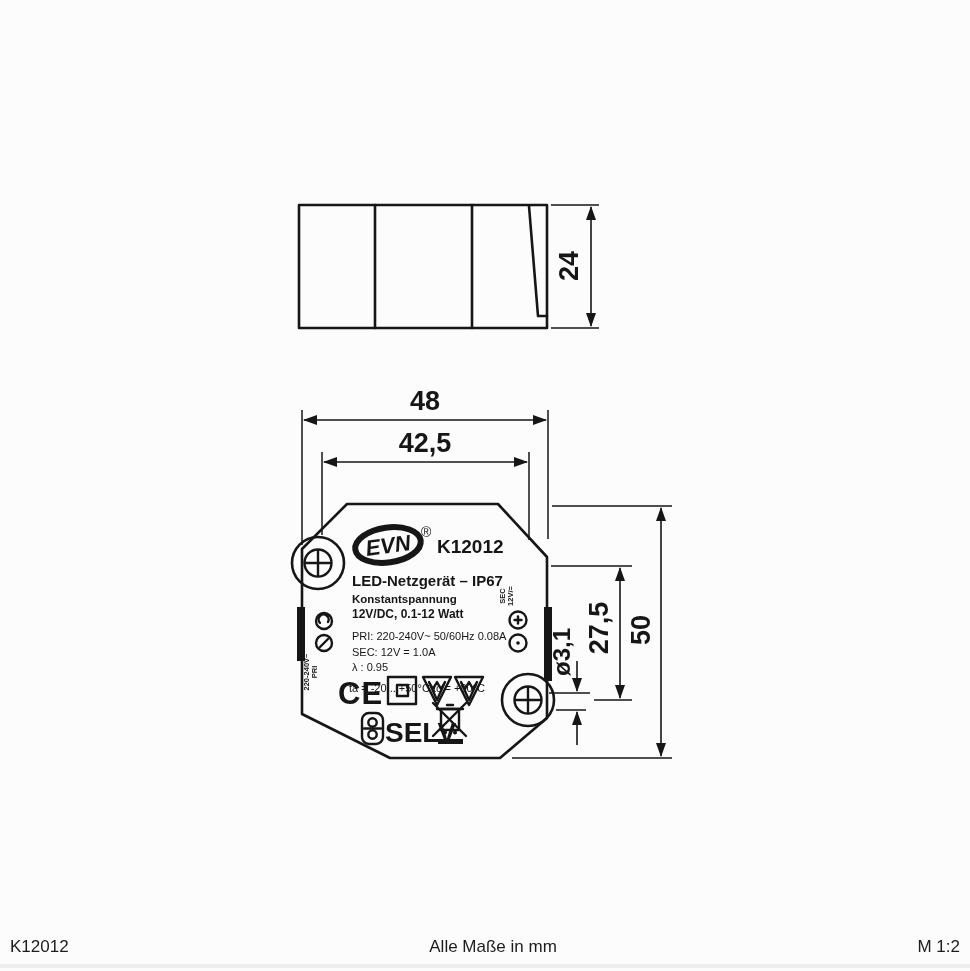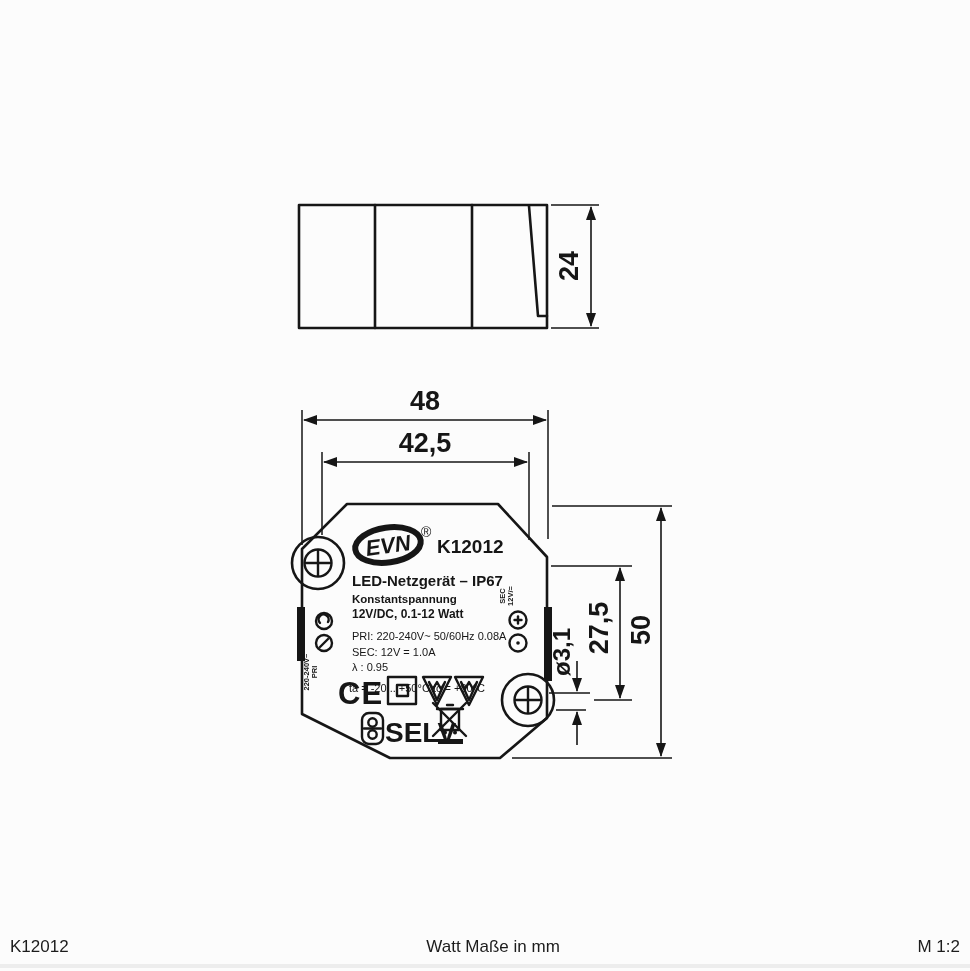--- a/index.html
+++ b/index.html
@@ -169,18 +169,18 @@
     <line class="thin" x1="549" y1="693" x2="590" y2="693"></line>
     <line class="thin" x1="556" y1="710" x2="586" y2="710"></line>
     <line class="dimline" x1="577" y1="661" x2="577" y2="691" marker-end="url(#arr)"></line>
     <line class="dimline" x1="577" y1="745" x2="577" y2="712" marker-end="url(#arr)"></line>
     <text transform="rotate(-90 564 652)" x="564" y="652" text-anchor="middle" dominant-baseline="middle" font-size="24" font-weight="bold">ø3,1</text>
   </g>
 </svg>
 
 <div class="footer">
   <span>K12012</span>
-  <span>Watt Maße in mm</span>
+  <span>Alle Maße in mm</span>
   <span>M 1:2</span>
 </div>
 <div class="footer-rule"></div>
 
 </div>
 
 </body></html>

